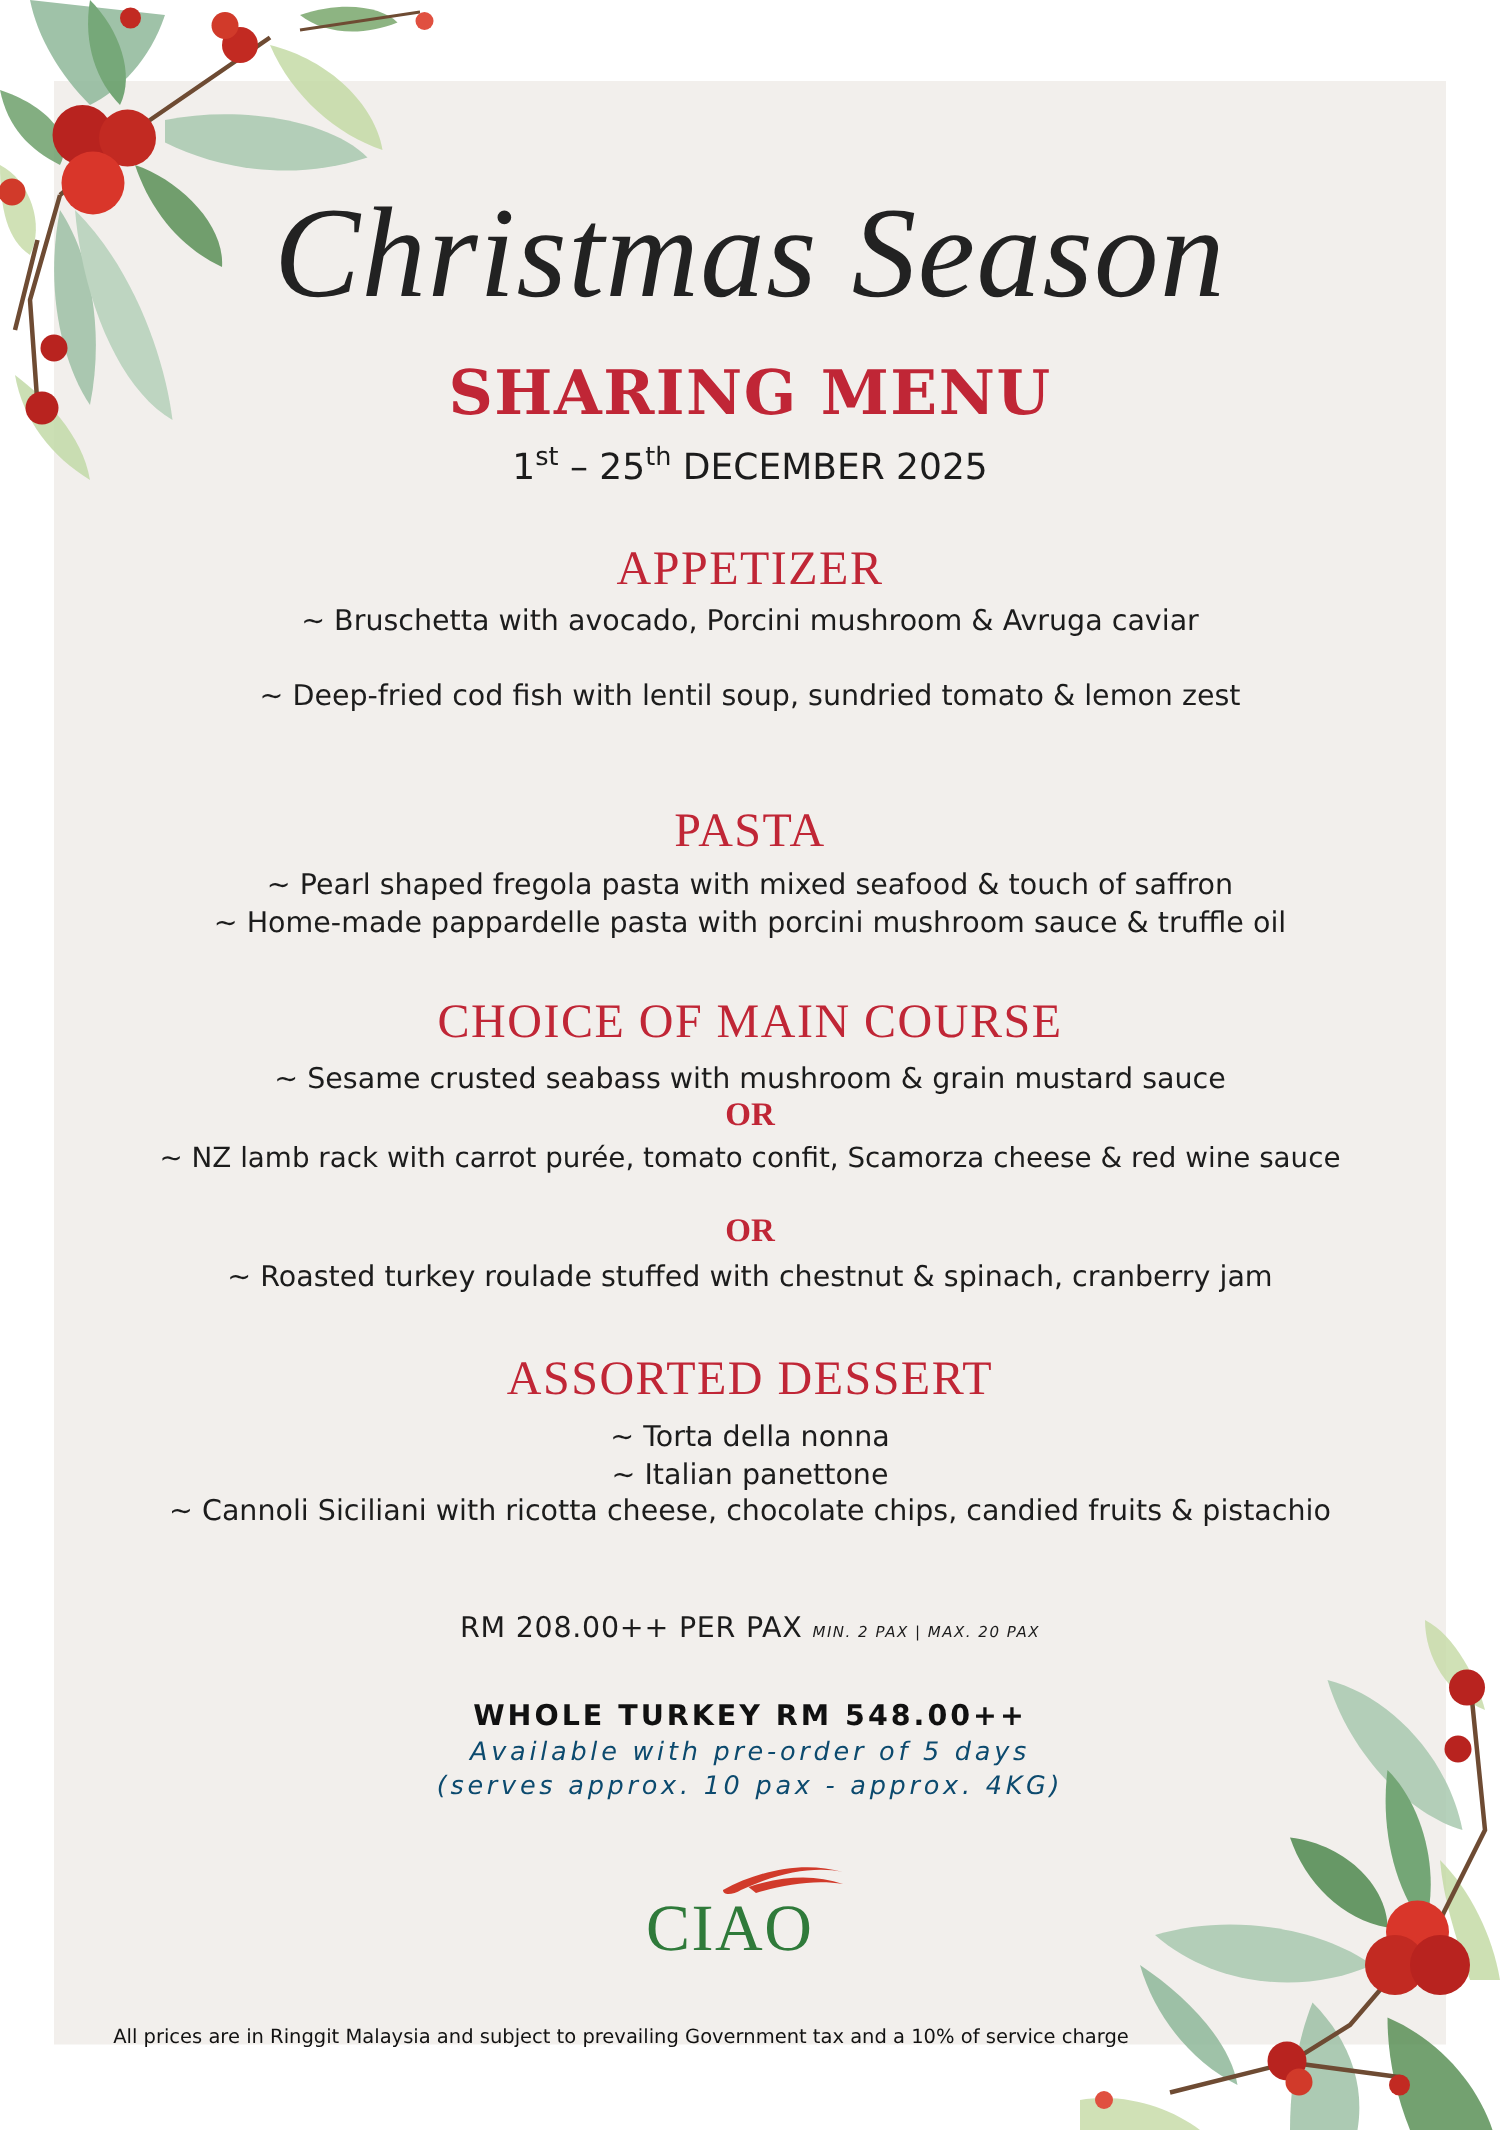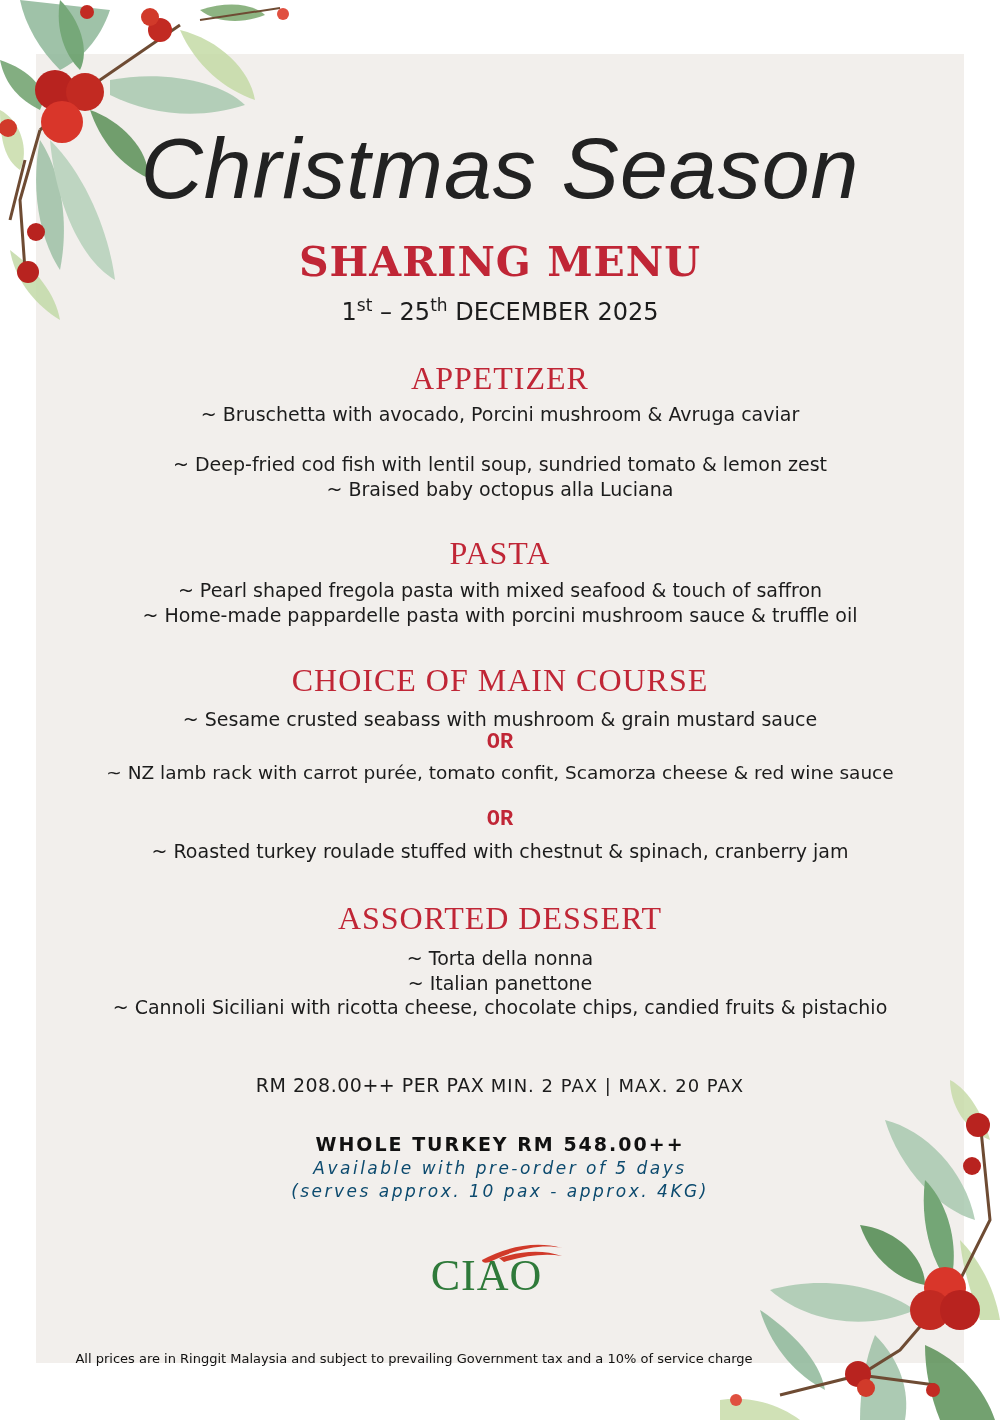--- a/index.html
+++ b/index.html
@@ -8,21 +8,21 @@
   .panel {
     position: absolute; left: 36px; top: 54px; width: 928px; height: 1309px;
     background: #f2efec;
   }
   .deco { position: absolute; z-index: 2; }
   .deco-tl { left: 0; top: 0; width: 300px; height: 330px; }
   .deco-br { right: 0; bottom: 0; width: 300px; height: 360px; }
   .content { position: absolute; left: 0; top: 0; width: 1000px; height: 1420px; z-index: 3; text-align: center; }
   .script-title {
     position: absolute; left: 0; width: 1000px; top: 108px;
-    font-family: Liberation Sans, sans-serif; font-style: italic; font-size: 86px;
+    font-family: Liberation Serif, serif; font-style: italic; font-size: 86px;
     color: #222; letter-spacing: 1px; line-height: 120px;
   }
   .subtitle {
     position: absolute; left: 0; width: 1000px; top: 236px;
     font-family: "DejaVu Serif", serif; font-weight: bold; font-size: 41px;
     color: #c02636; letter-spacing: 1px; line-height: 52px;
   }
   .dates {
     position: absolute; left: 0; width: 1000px; top: 287px;
     font-family: "DejaVu Sans", sans-serif; font-size: 24px; color: #1c1c1c; line-height: 36px;
@@ -32,40 +32,40 @@
     position: absolute; left: 0; width: 1000px;
     font-family: "Liberation Serif", serif; font-size: 32px; color: #c02636;
     letter-spacing: 1px; line-height: 40px;
   }
   .item {
     position: absolute; left: 0; width: 1000px;
     font-family: "DejaVu Sans", sans-serif; font-size: 19px; color: #1c1c1c; line-height: 25px;
   }
   .or {
     position: absolute; left: 0; width: 1000px;
-    font-family: Liberation Mono, monospace; font-weight: bold; font-size: 22px; color: #c02636; line-height: 24px;
+    font-family: Liberation Serif, serif; font-weight: bold; font-size: 22px; color: #c02636; line-height: 24px;
   }
   .price {
     position: absolute; left: 0; width: 1000px; top: 1071px;
     font-family: "DejaVu Sans", sans-serif; font-size: 19px; color: #1c1c1c; line-height: 28px; letter-spacing: 0.5px;
   }
-  .price .small { font-size: 18px; letter-spacing: 1px; }
+  .price .small { font-style: italic; font-size: 10px; letter-spacing: 1px; }
   .turkey-title {
     position: absolute; left: 0; width: 1000px; top: 1132px;
     font-family: "DejaVu Sans", sans-serif; font-weight: bold; font-size: 19px; letter-spacing: 2px; line-height: 24px;
     color: #111;
   }
   .turkey-line {
     position: absolute; left: 0; width: 1000px;
     font-family: "DejaVu Sans", sans-serif; font-style: italic; font-size: 17px; letter-spacing: 2.5px; line-height: 22px;
     color: #0c4a6e;
   }
   .logo { position: absolute; left: 414px; top: 1238px; width: 145px; height: 60px; }
   .logo-text {
-    position: absolute; left: 0; top: 14px; width: 145px;
+    position: absolute; left: 0; top: 24px; width: 145px;
     font-family: "Liberation Serif", serif; font-size: 44px; color: #2f7a3a; letter-spacing: 1px; line-height: 48px; text-align: center;
   }
   .logo-swoosh { position: absolute; left: 60px; top: 0; width: 90px; height: 30px; }
   .footer {
     position: absolute; left: 0; width: 828px; top: 1322px;
     font-family: "DejaVu Sans", sans-serif; font-size: 13px; color: #111; line-height: 18px; margin-top: 28px;
   }
 </style>
 </head>
 <body>
@@ -128,21 +128,20 @@
 <div class="content">
   <div class="script-title">Christmas Season</div>
   <div class="subtitle">SHARING MENU</div>
   <div class="dates">
     <span>1</span><sup>st</sup><span> – </span><span>25</span><sup>th</sup><span> DECEMBER 2025</span>
   </div>
 
   <div class="section-title" style="top:358px">APPETIZER</div>
   <div class="item" style="top:402px">~ Bruschetta with avocado, Porcini mushroom &amp; Avruga caviar</div>
   <div class="item" style="top:452px">~ Deep-fried cod fish with lentil soup, sundried tomato &amp; lemon zest</div>
-  <div class="item" style="top:477px">~ Braised baby octopus alla Luciana</div>
 
   <div class="section-title" style="top:533px">PASTA</div>
   <div class="item" style="top:578px">~ Pearl shaped fregola pasta with mixed seafood &amp; touch of saffron</div>
   <div class="item" style="top:603px">~ Home-made pappardelle pasta with porcini mushroom sauce &amp; truffle oil</div>
 
   <div class="section-title" style="top:660px">CHOICE OF MAIN COURSE</div>
   <div class="item" style="top:707px">~ Sesame crusted seabass with mushroom &amp; grain mustard sauce</div>
   <div class="or" style="top:731px">OR</div>
   <div class="item" style="top:760px; font-size:18.5px">~ NZ lamb rack with carrot purée, tomato confit, Scamorza cheese &amp; red wine sauce</div>
   <div class="or" style="top:808px">OR</div>

